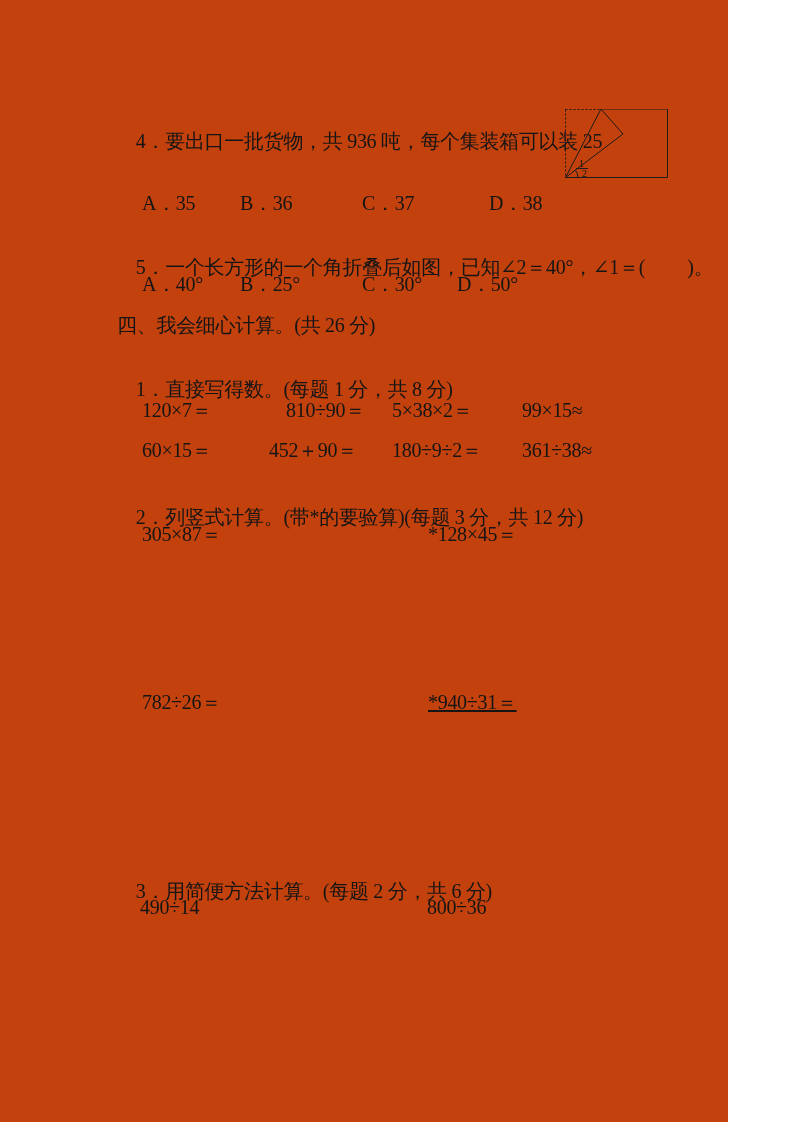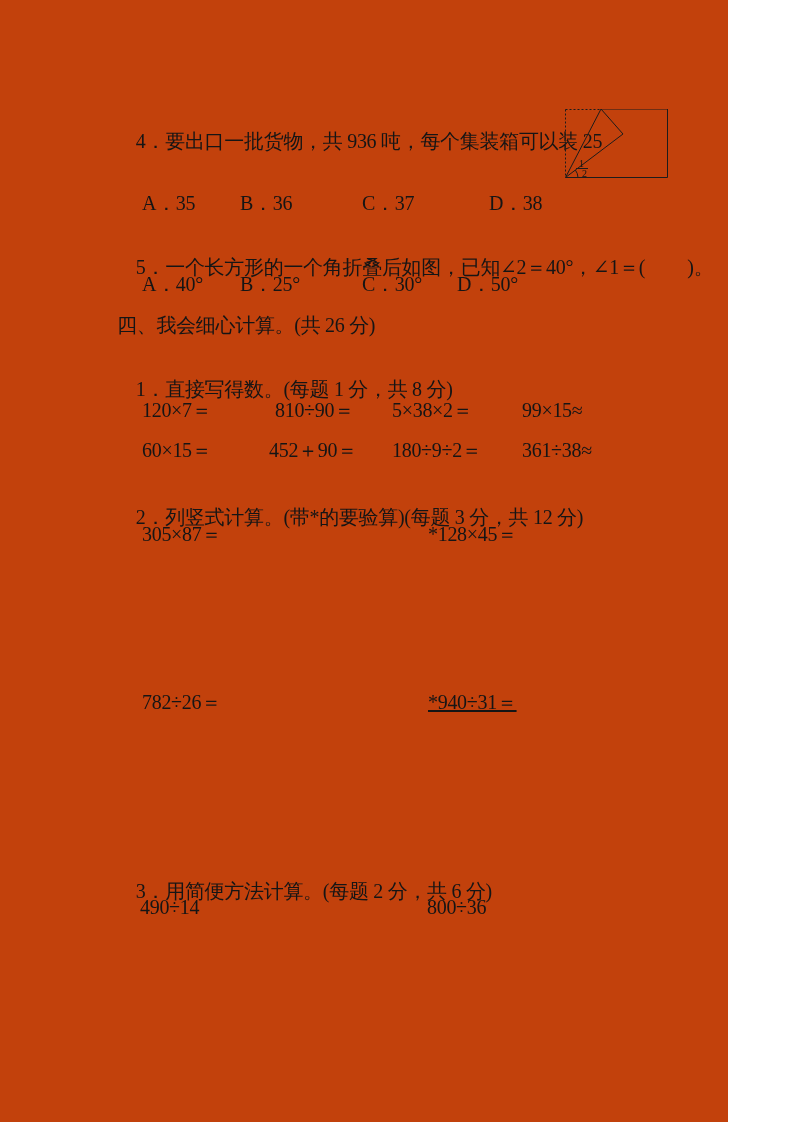--- a/index.html
+++ b/index.html
@@ -63,21 +63,21 @@
   <span class="t" style="top:272px; left:362px;">C．30°</span>
   <span class="t" style="top:272px; left:457px;">D．50°</span>
 
   <div class="t" style="top:313px; left:117px;">四、我会细心计算。(共 26 分)</div>
 
   <div class="t" style="top:353px; left:117px;text-align:right;">
     <span>1．</span><span>直接写得数。(每题 1 分，共 8 分)</span>
   </div>
 
   <span class="t" style="top:398px; left:142px;">120×7＝</span>
-  <span class="t" style="top:398px; left:275px;">810÷90＝</span>
+  <span class="t" style="top:398px; left:286px;">810÷90＝</span>
   <span class="t" style="top:398px; left:392px;">5×38×2＝</span>
   <span class="t" style="top:398px; left:522px;">99×15≈</span>
 
   <span class="t" style="top:438px; left:142px;">60×15＝</span>
   <span class="t" style="top:438px; left:269px;">452＋90＝</span>
   <span class="t" style="top:438px; left:392px;">180÷9÷2＝</span>
   <span class="t" style="top:438px; left:522px;">361÷38≈</span>
 
   <div class="t" style="top:481px; left:117px;">
     <span>2．</span><span>列竖式计算。(带*的要验算)(每题 3 分，共 12 分)</span>

